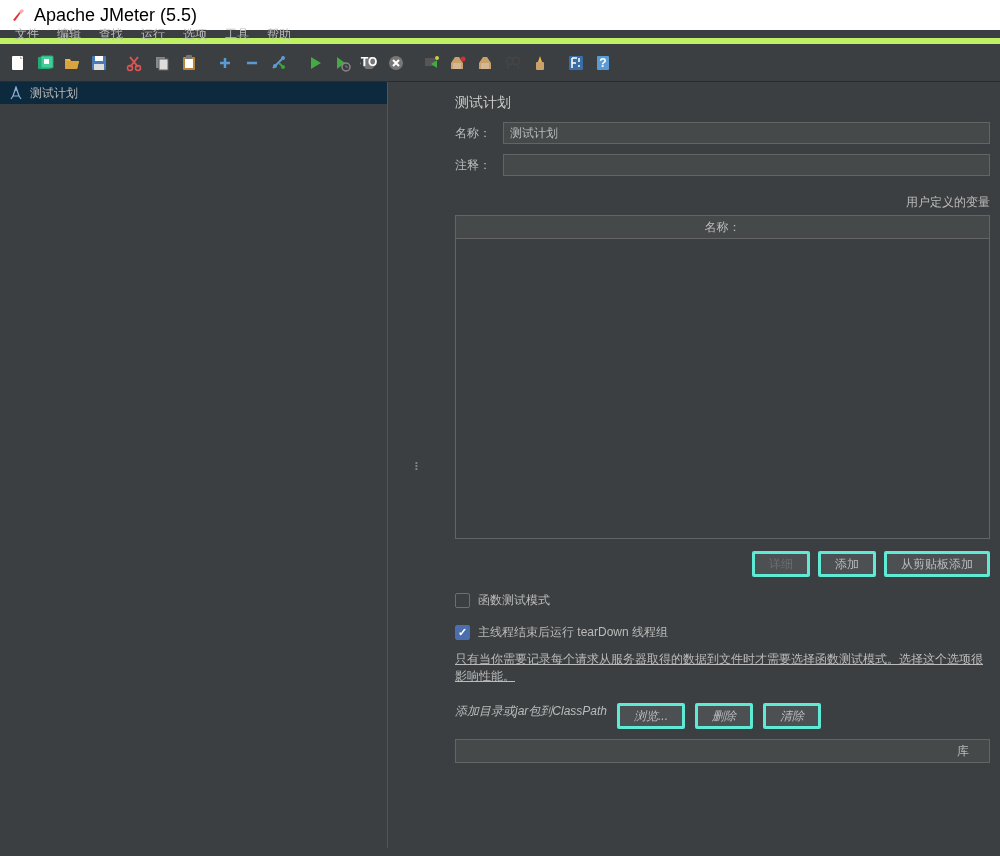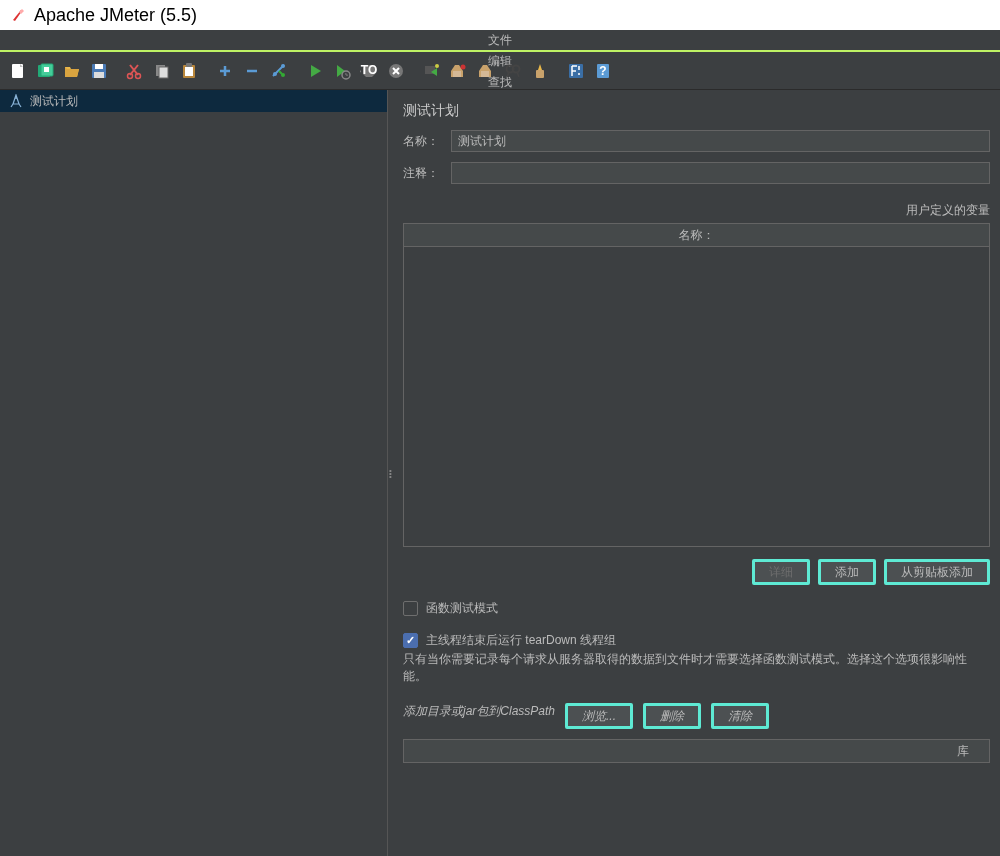--- a/index.html
+++ b/index.html
@@ -5,30 +5,30 @@
 * { margin: 0; padding: 0; box-sizing: border-box; font-family: "Microsoft YaHei", Arial, sans-serif; font-size: 12px; }
 html, body { height: 100%; }
 body { background: #3c3f41; color: #bbb; overflow: hidden; }
 
 
 .titlebar { height: 30px; background: #fff; display: flex; align-items: center; padding: 0 10px; color: #000; }
 .titlebar-icon { width: 16px; height: 16px; margin-right: 8px; display: inline-flex; align-items: center; justify-content: center; }
 .titlebar-text { font-size: 18px; }
 
 
-.menubar { height: 22px; background: #3c3f41; display: flex; align-items: center; padding: 0 6px; border-bottom: 2px solid #bef264; flex-direction: column; }
+.menubar { height: 14px; background: #3c3f41; display: flex; align-items: center; padding: 0 6px; border-bottom: 6px solid #bef264; }
 .menu-item { padding: 2px 9px; color: #bbb; cursor: pointer; }
 
 
 .toolbar { height: 38px; background: #3c3f41; display: flex; align-items: center; padding: 0 6px; border-bottom: 1px solid #2b2b2b; gap: 3px; }
 .tb-btn { width: 24px; height: 24px; display: inline-flex; align-items: center; justify-content: center; cursor: pointer; border-radius: 2px; }
 .tb-sep { width: 6px; height: 24px; }
 
 
-.main-container { height: calc(100% - 90px); display: flex; }
+.main-container { height: calc(100% - 90px); display: flex; gap: 26px; }
 .tree-panel { width: 388px; background: #3c3f41; border-right: 1px solid #555; overflow: auto; }
 .tree-item { display: flex; align-items: center; height: 22px; padding: 0 8px; background: #0d293e; color: #bbb; gap: 6px; cursor: pointer; }
 .tree-icon { width: 16px; height: 16px; display: inline-flex; align-items: center; justify-content: center; }
 
 .splitter { width: 5px; background: #3c3f41; display:flex; align-items:center; justify-content:center; cursor: col-resize; }
 .splitter-dots { color:#888; font-size:8px; line-height:3px; }
 
 .content-panel { flex: 1; background: #3c3f41; overflow: auto; padding: 8px 10px 10px 10px; }
 .panel-title { font-size: 14px; color: #ccc; padding: 4px 0 10px 0; }
 
@@ -42,21 +42,21 @@
 
 .btn-row { display: flex; justify-content: flex-end; gap: 8px; margin-top: 12px; }
 .btn { height: 26px; padding: 0 14px; background: #4c5052; border: 3px solid #5eead4; color: #bbb; cursor: pointer; display: inline-flex; align-items: center; border-radius: 2px;}
 .btn.disabled { color: #6e6e6e; cursor: default; }
 
 .checkbox-row { display:flex; align-items:center; gap: 8px; margin-top: 15px; color:#bbb; }
 .checkbox { width: 15px; height: 15px; border: 1px solid #6e6e6e; border-radius: 2px; display:inline-flex; align-items:center; justify-content:center; cursor:pointer; }
 .checkbox.checked { background: #4b6eaf; border-color:#4b6eaf; }
 .checkbox.checked::after { content:"✓"; color:#fff; font-size:11px; font-weight:bold; }
 
-.help-text { color:#bbb; margin-top: 2px; }
+.help-text { color:#bbb; margin-top: 10px; text-decoration: underline; }
 
 .classpath-row { display:flex; align-items:flex-start; gap:10px; margin-top: 18px; color:#bbb;font-style:italic; }
 .lib-table-header { background:#45494a; border:1px solid #646464; height:24px; display:flex; align-items:center; justify-content:flex-end; padding:0 20px; color:#bbb; margin-top:10px; }
 </style>
 </head>
 <body>
 
 <div class="titlebar">
   <span class="titlebar-icon">
     <svg width="14" height="14" viewBox="0 0 14 14">

